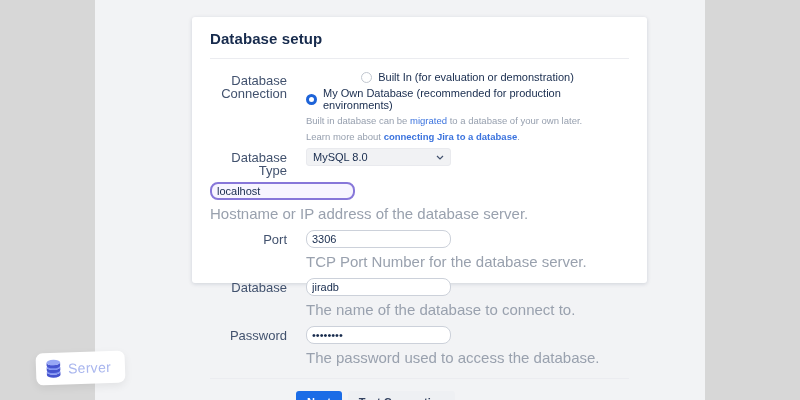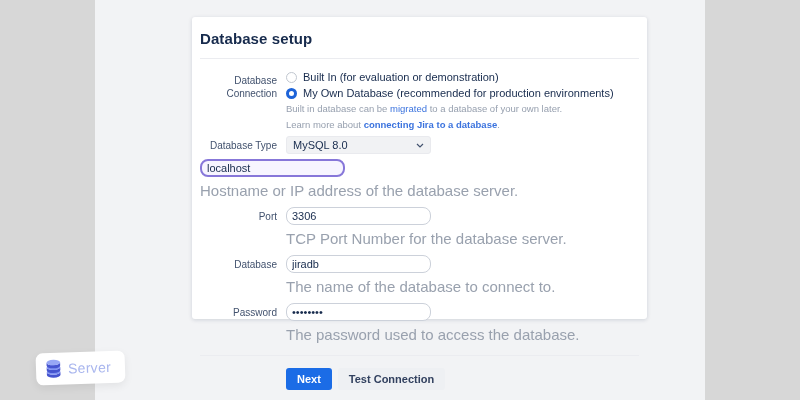--- a/index.html
+++ b/index.html
@@ -9,42 +9,42 @@
     background:#f2f3f5;
     font-family:"Liberation Sans", sans-serif;
     overflow:hidden;
   }
   .side-strip { position:absolute; top:0; height:400px; background:#d7d7d7; }
   .side-strip.left  { left:0;  width:95px; }
   .side-strip.right { right:0; width:95px; }
 
   .card {
     position:absolute; left:192px; top:17px;
-    width:455px; height:302px;
+    width:455px; height:266px;
     background:#ffffff; border-radius:3px;
     box-shadow:0 1px 4px rgba(9,30,66,0.15);
-    padding:0 8px;
+    padding:0 18px;
   }
   .card-title {
     font-size:15px; font-weight:bold; color:#172b4d;
     padding:13px 0 11px 0; letter-spacing:.1px;
   }
   .divider { border-top:1px solid #ebecf0; }
 
   .form { margin-top:12px; }
   .row { display:flex; margin-bottom:5px; }
   .row-label {
-    width:77px; min-width:77px; margin-right:9px;
-    text-align:right; font-size:10px; line-height:13px;
+    width:77px; min-width:77px; margin-right:19px;
+    text-align:right; font-size:13px; line-height:13px;
     color:#42526e; padding-top:3px;
   }
   .control { flex:1; }
 
   
-  .radio-line { display:flex; align-items:center; margin-bottom:4px; cursor:pointer; }
+  .radio-line { display:flex; align-items:center; margin-bottom:4px; cursor:pointer;justify-content:center; }
   .radio {
     width:11px; height:11px; border-radius:50%;
     border:1px solid #c1c7d0; background:#fff; margin-right:6px; flex:none;
   }
   .radio.selected { border:3.5px solid #1d63d8; }
   .radio-text { font-size:11px; color:#172b4d; }
   .note { font-size:9.5px; color:#97a0af; margin-top:4px; line-height:12px; }
   .note a { color:#3b73de; text-decoration:none; }
   .note a.strong { font-weight:bold;text-align:right; }
 

